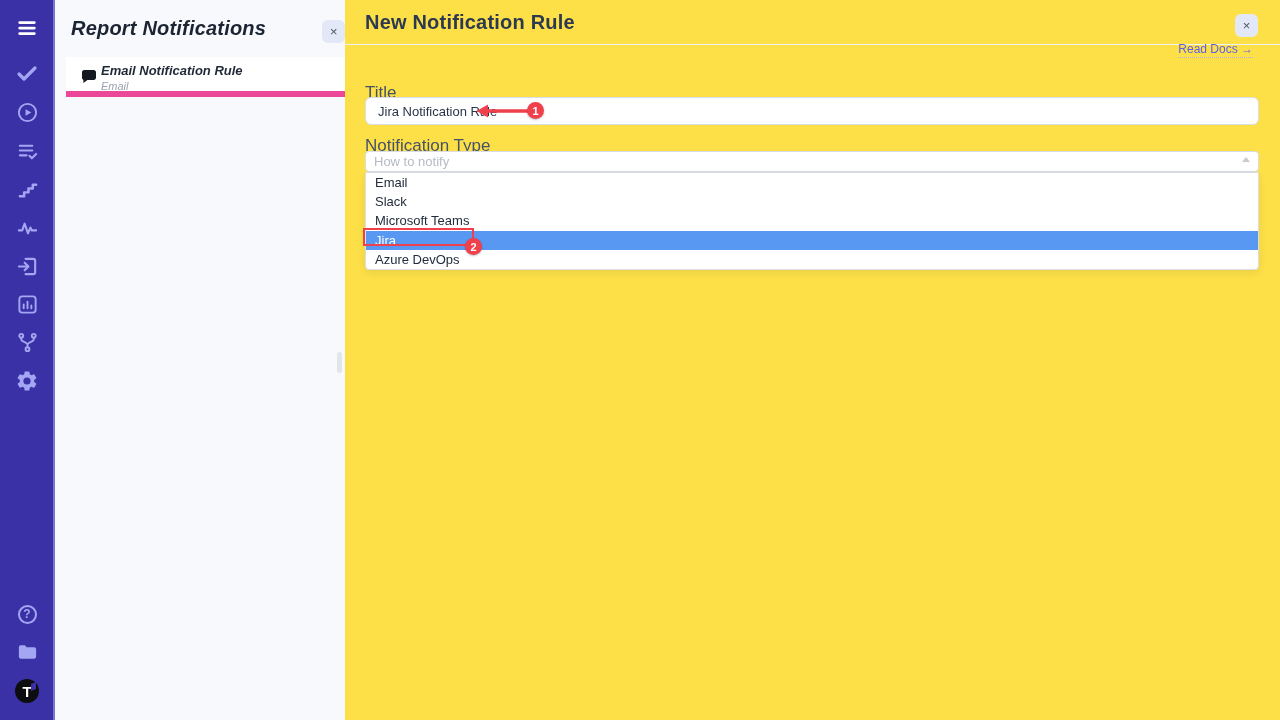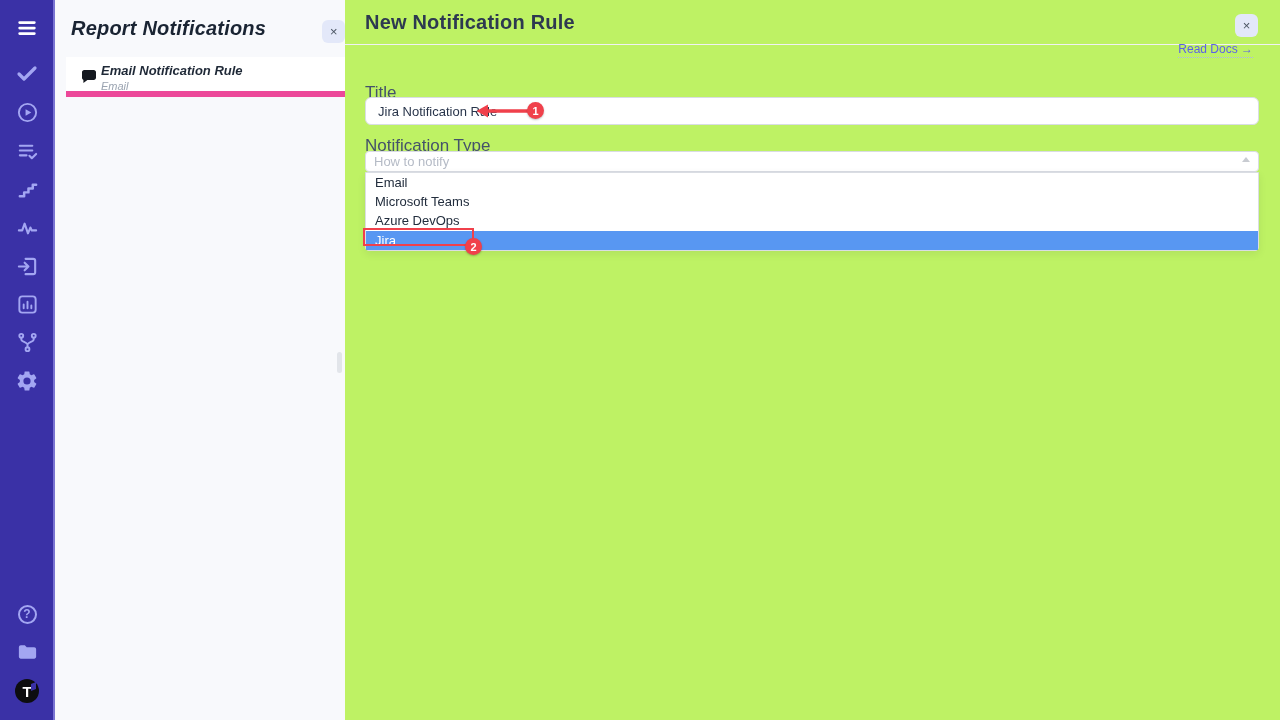--- a/index.html
+++ b/index.html
@@ -30,21 +30,21 @@
   .panel-close { left:267px; top:20px; }
   .notif-item { position:absolute; left:11px; top:57px; width:279px; height:40px;
                 background:#ffffff; border-bottom:6px solid #ec4899; cursor:pointer; }
   .notif-item .bubble { position:absolute; left:14px; top:11px; }
   .item-title { position:absolute; left:35px; top:6px; font-size:13px; font-weight:700; color:#1f2937; }
   .item-sub   { position:absolute; left:35px; top:23px; font-size:11px; color:#9ba4b1; }
   .panel-scroll-thumb { position:absolute; left:282px; top:352px; width:5px; height:21px;
                 background:#e2e5ea; border-radius:3px; cursor:pointer; }
 
   
-  .main { position:absolute; left:345px; top:0; width:935px; height:720px; background:#bef264; }
+  .main { position:absolute; left:345px; top:0; width:935px; height:720px; background:#fde047; }
   .main-header { position:absolute; left:0; top:0; width:100%; height:45px;
                  border-bottom:1px solid #f0f1f5; }
   .main-title { position:absolute; left:20px; top:11px; font-size:20px; font-weight:700;
                 color:#2d3950; letter-spacing:.2px; }
   .main-close { right:22px; top:14px; position:absolute; }
   .read-docs { position:absolute; top:42px; right:27px; font-size:12px; color:#5c5fe9;
                border-bottom:1px dotted #aeb0f1; padding-bottom:1px; cursor:pointer; }
 
   .field-label { position:absolute; left:20px; font-size:17px; color:#44526a; }
   .label-title { top:83px; }
@@ -187,23 +187,24 @@
 
   <div class="field-label label-type">Notification Type</div>
 
   <div class="select-box">
     <div class="select-placeholder">How to notify</div>
     <div class="select-caret"></div>
   </div>
 
   <div class="dropdown">
     <div class="option">Email</div>
+    <div class="option">Slack</div>
     <div class="option">Microsoft Teams</div>
+    <div class="option selected">Jira</div>
     <div class="option">Azure DevOps</div>
-    <div class="option selected">Jira</div>
   </div>
 
   <svg class="ann-arrow" viewBox="0 0 58 20">
     <line x1="54" y1="10" x2="11" y2="10" stroke="#f0404b" stroke-width="3.4" stroke-linecap="round"></line>
     <path d="M13 3.5L1.5 10L13 16.5z" fill="#f0404b"></path>
   </svg>
   <div class="badge badge-1">1</div>
 
   <div class="ann-box"></div>
   <div class="badge badge-2">2</div>

